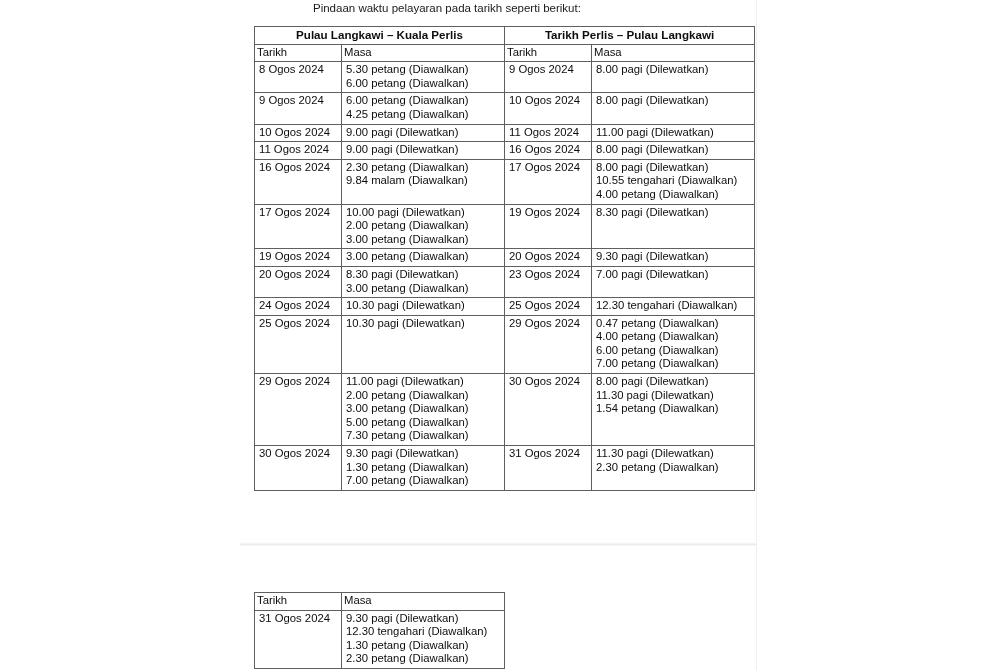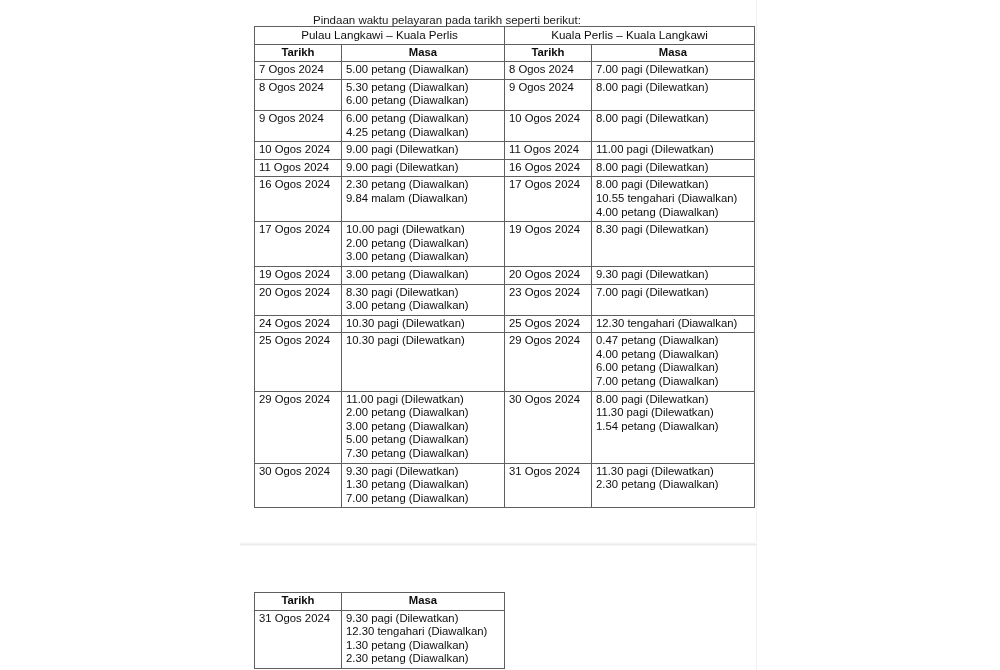--- a/index.html
+++ b/index.html
@@ -42,21 +42,21 @@
     top: 542px;
     width: 517px;
     height: 4px;
     background: linear-gradient(to bottom, #ffffff 0%, #f2f2f2 45%, #e9e9e9 70%, #ffffff 100%);
   }
 
   
   .intro {
     position: absolute;
     left: 279px;
-    top: 12px;
+    top: 0px;
     font-size: 11.5px;
     line-height: 16px;
     white-space: nowrap;
     color: #1a1a1a;
     padding-left: 34px;
   }
 
   
   .sched {
     position: absolute;
@@ -78,27 +78,27 @@
   .sched td, .sched th {
     border: 1px solid #5f5f5f;
     padding: 1px 4px 2px 4px;
     vertical-align: top;
     text-align: left;
     font-weight: normal;
     line-height: 13.6px;
   }
   .sched th.route-head {
     text-align: center;
-    font-weight: normal;
+    font-weight: bold;
     font-size: 11.6px;
     padding: 1px 2px 2px 2px;
   }
   .sched th.col-head {
-    text-align: center;
-    font-weight: bold;
+    text-align: left;
+    font-weight: normal;
     padding: 1px 2px 2px 2px;
   }
   .col-date  { width: 87px; }
   .col-time  { width: 163px; }
   .cell-date { white-space: nowrap; }
   .time-line { white-space: nowrap; display: block; }
 </style>
 </head>
 <body>
 
@@ -112,40 +112,30 @@
 <table class="sched sched-main">
   <colgroup>
     <col class="col-date">
       <col class="col-time">
       <col class="col-date">
       <col class="col-time">
   </colgroup>
   <thead>
     <tr>
       <th class="route-head" colspan="2">Pulau Langkawi – Kuala Perlis</th>
-      <th class="route-head" colspan="2">Kuala Perlis – Kuala Langkawi</th>
+      <th class="route-head" colspan="2">Tarikh Perlis – Pulau Langkawi</th>
     </tr>
     <tr>
       <th class="col-head">Tarikh</th>
       <th class="col-head">Masa</th>
       <th class="col-head">Tarikh</th>
       <th class="col-head">Masa</th>
     </tr>
   </thead>
   <tbody id="sched-body">
-      <tr>
-        <td class="cell-date">7 Ogos 2024</td>
-        <td>
-          <span class="time-line">5.00 petang (Diawalkan)</span>
-        </td>
-        <td class="cell-date">8 Ogos 2024</td>
-        <td>
-          <span class="time-line">7.00 pagi (Dilewatkan)</span>
-        </td>
-      </tr>
       <tr>
         <td class="cell-date">8 Ogos 2024</td>
         <td>
           <span class="time-line">5.30 petang (Diawalkan)</span>
           <span class="time-line">6.00 petang (Diawalkan)</span>
         </td>
         <td class="cell-date">9 Ogos 2024</td>
         <td>
           <span class="time-line">8.00 pagi (Dilewatkan)</span>
         </td>

